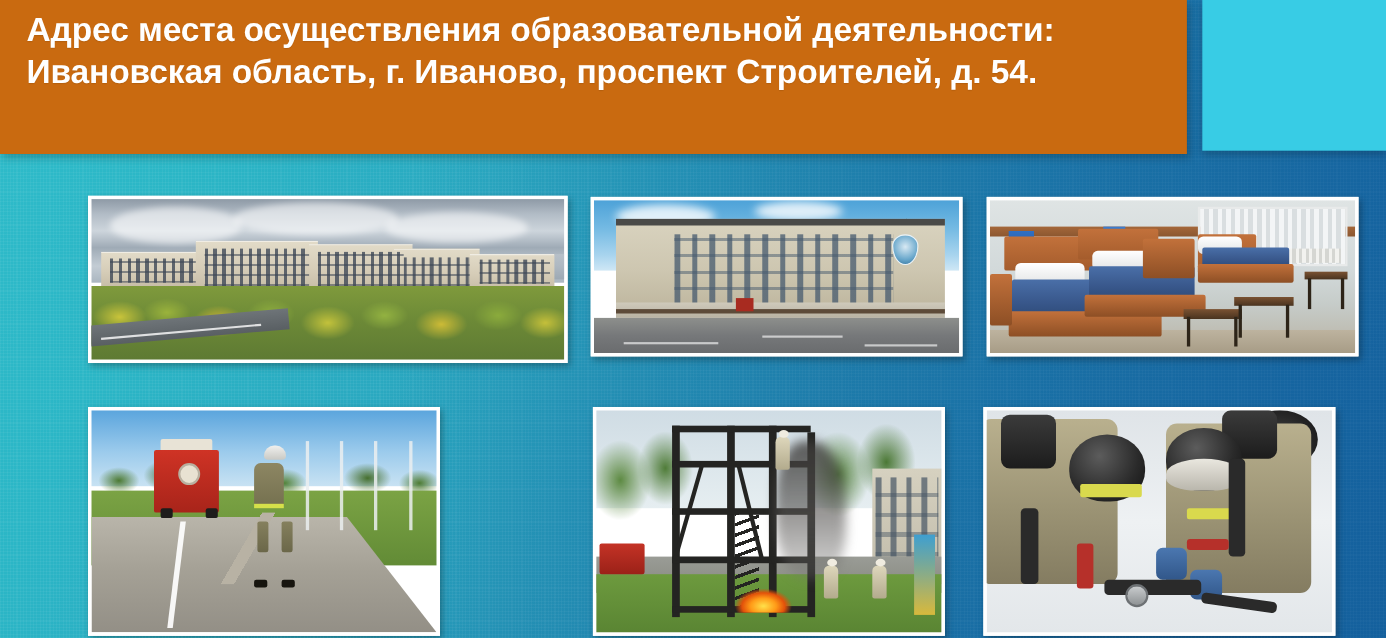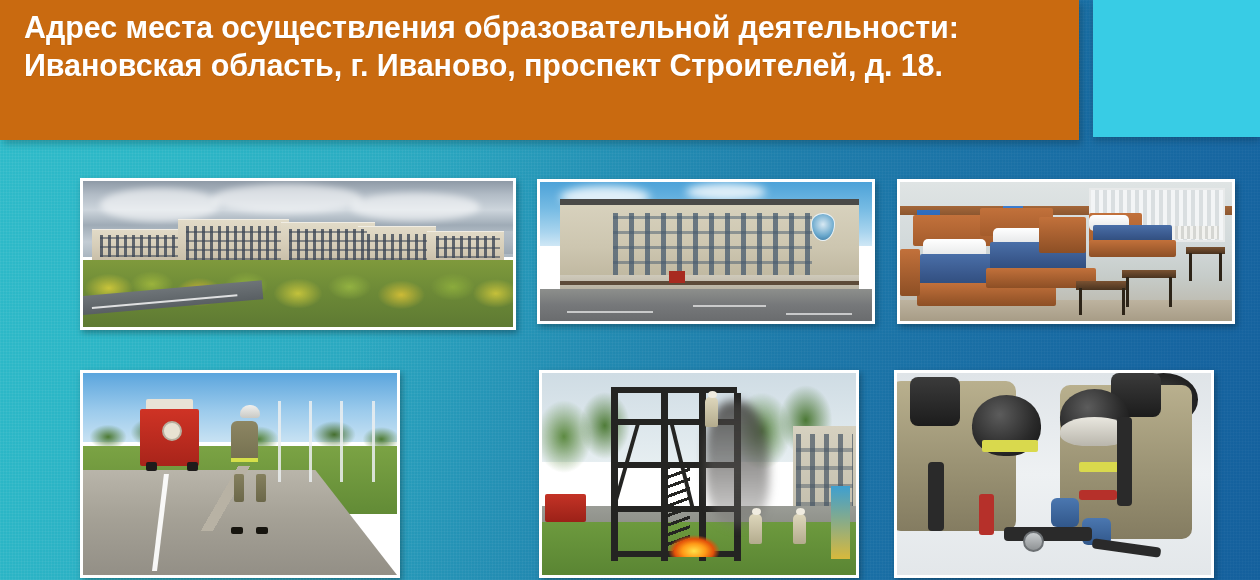--- a/index.html
+++ b/index.html
@@ -437,21 +437,21 @@
 </style>
 </head>
 <body>
 
 <div id="slide">
 
   <div class="texture"></div>
   <div class="texture-fade"></div>
 
   <div class="title-banner">
-    <h1 class="title-text">Адрес места осуществления образовательной деятельности: Ивановская область, г. Иваново, проспект Строителей, д. 18.</h1>
+    <h1 class="title-text">Адрес места осуществления образовательной деятельности: Ивановская область, г. Иваново, проспект Строителей, д. 54.</h1>
   </div>
   <div class="accent-block"></div>
 
   <figure class="photo" id="photo-campus-panorama" style="left:40px; top:162px; width:436px; height:152px;">
     <div class="scene">
       <div class="lyr sky"></div>
       <div class="lyr cloud" style="left:4%;  top:5%;  width:120px; height:34px;"></div>
       <div class="lyr cloud" style="left:30%; top:2%;  width:150px; height:30px;"></div>
       <div class="lyr cloud" style="left:62%; top:8%;  width:130px; height:28px;"></div>
       <div class="lyr farcity"></div>

